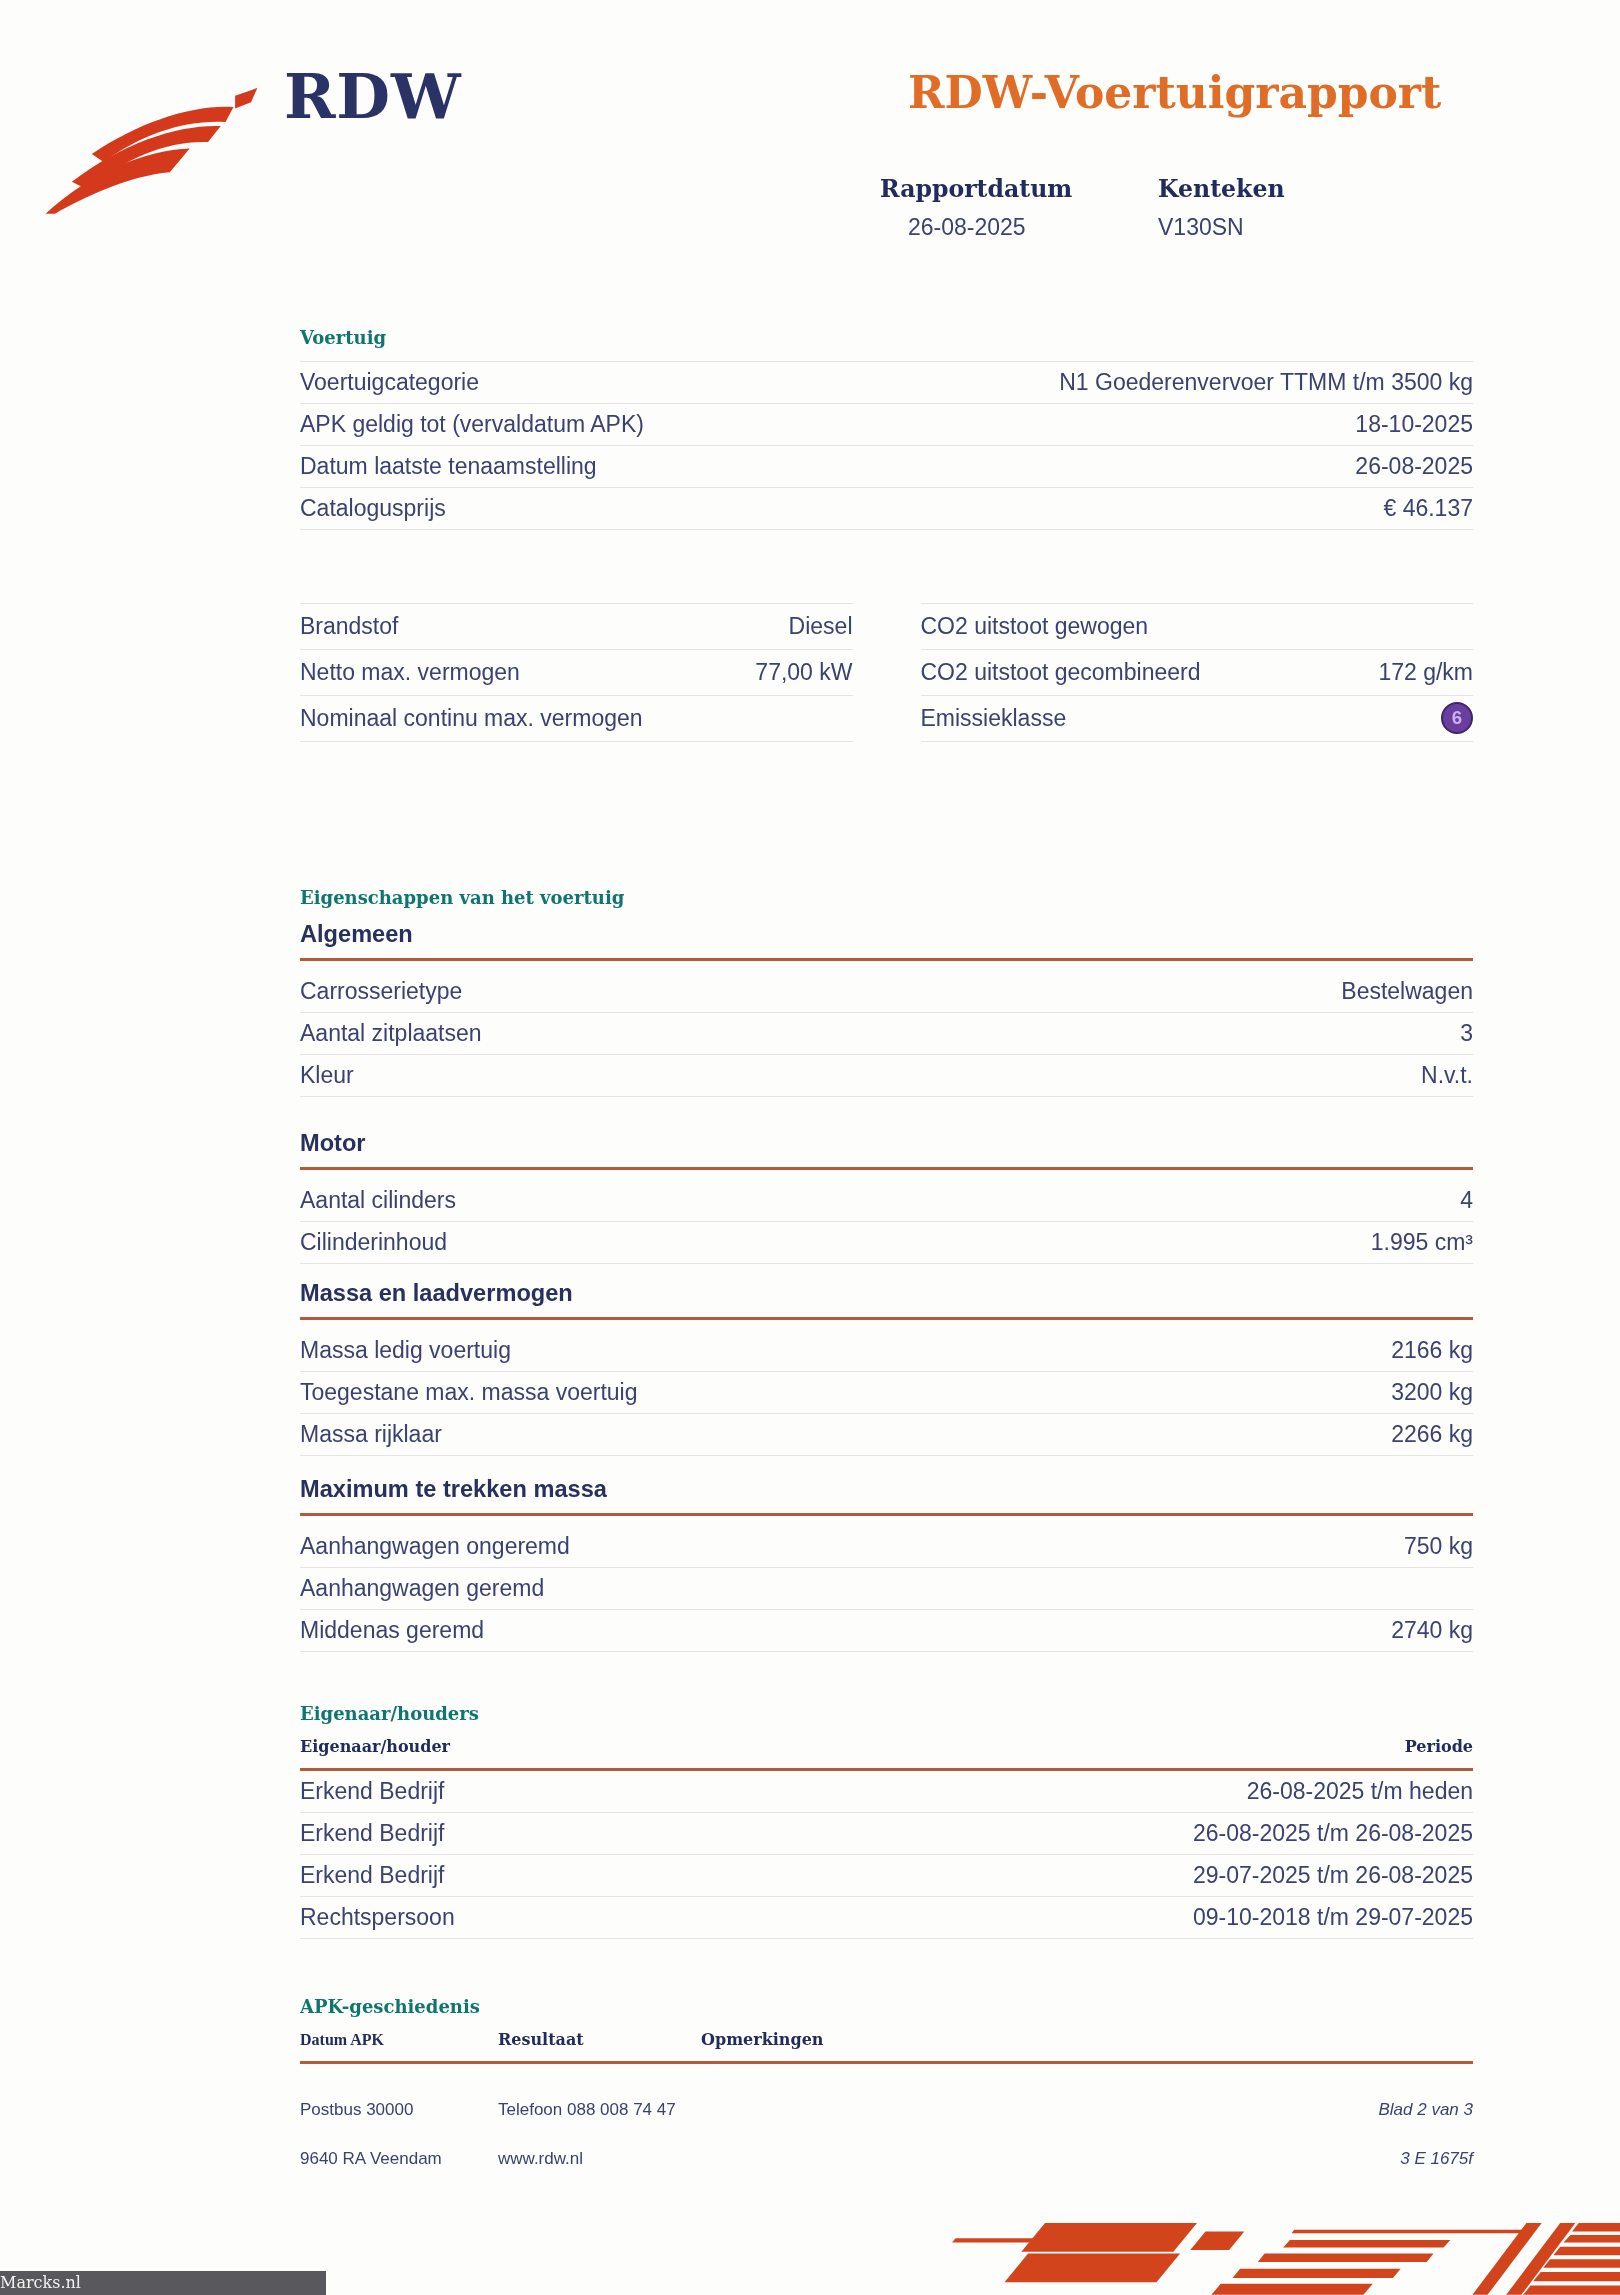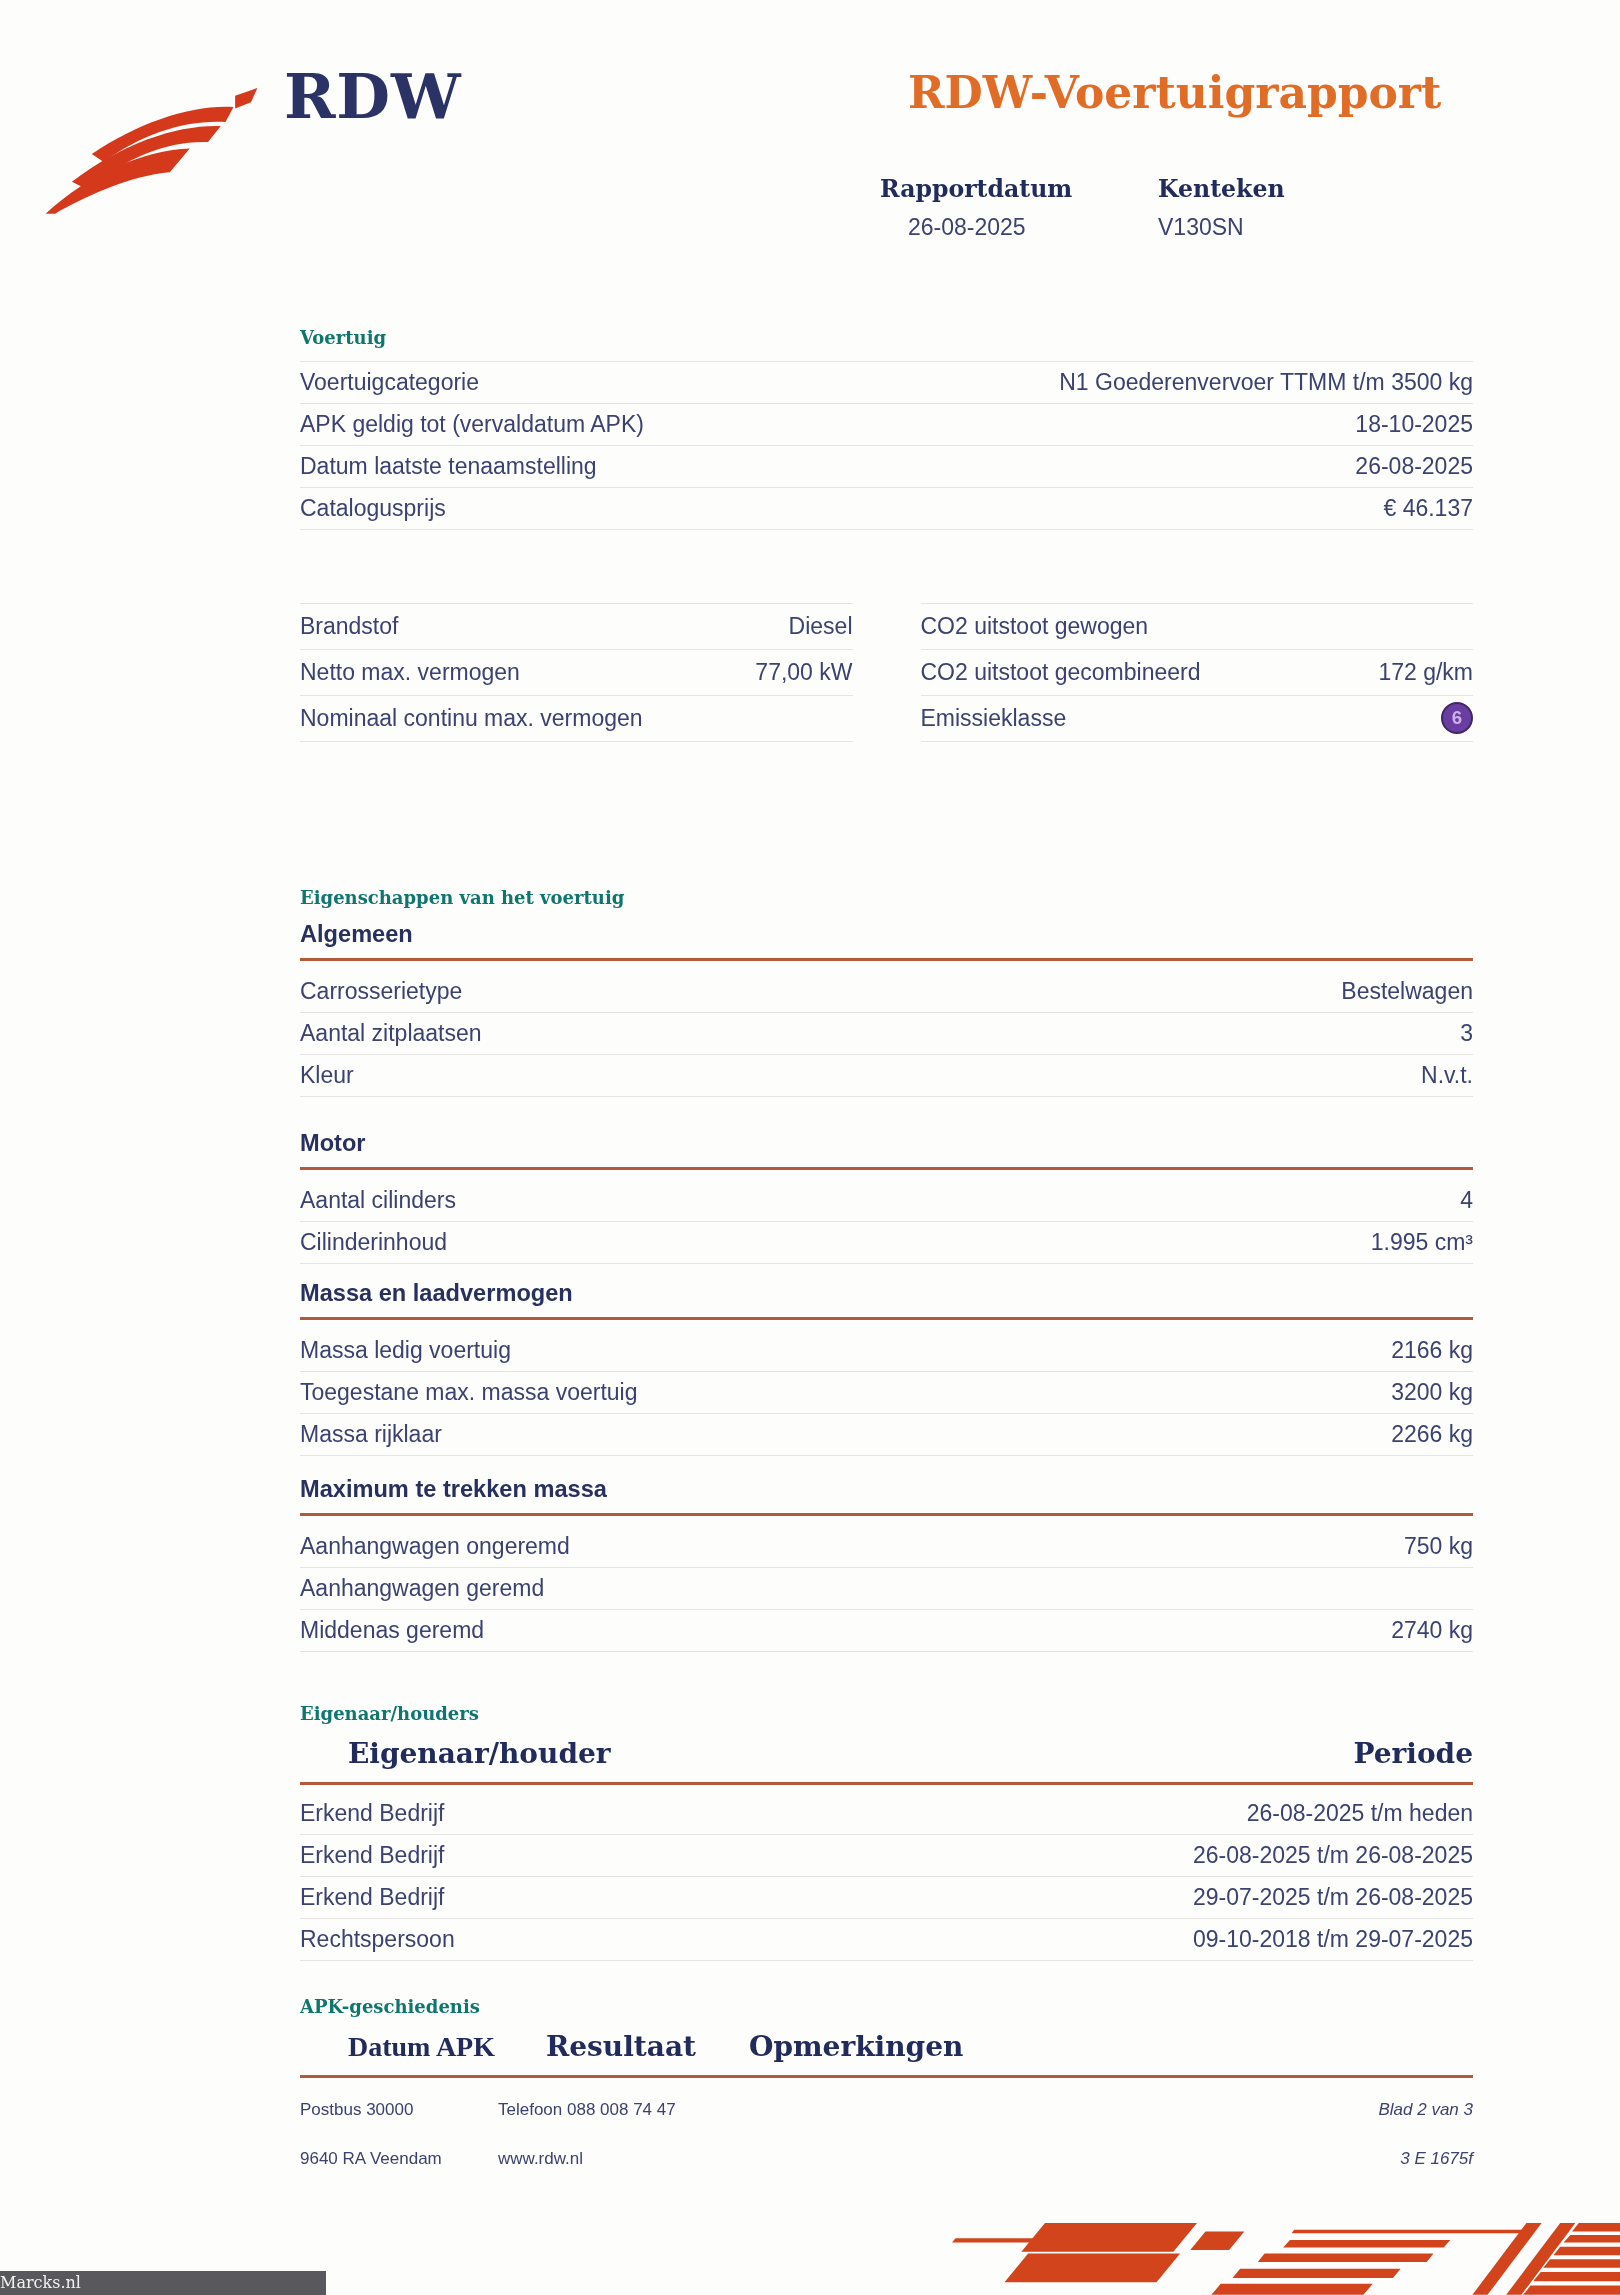--- a/index.html
+++ b/index.html
@@ -57,21 +57,21 @@
     background:#6a3ea1; border:2.5px solid #402567; box-sizing:border-box;
     color:#cdb0ea; font-weight:bold; font-size:18.6px;
     display:flex; align-items:center; justify-content:center;
   }
 
   
   .thead-row {
     display:flex; justify-content:space-between; align-items:baseline;
     margin-top:13.5px;
     font-family:"DejaVu Serif", serif; font-weight:bold;
-    font-size:28px; color:#222c5c;margin-left:48px;
+    font-size:16px; color:#222c5c;
   }
   .thead-row .c1 { width:198px;font-family:Liberation Serif, serif; }
   .thead-row .c2 { width:203px; }
   .thead-row .c3 { flex:1; }
   .rule.t { margin-top:11.8px; }
 
   
   .foot { font-size:17px; color:#3b4270; white-space:nowrap; }
   .foot-right { width:1173px; text-align:right;font-style:italic; }
 
@@ -232,21 +232,21 @@
     </div>
   </div>
 
   <div class="section" style="top:1704px;">
     <div class="sec-title">Eigenaar/houders</div>
     <div class="thead-row">
       <span>Eigenaar/houder</span>
       <span>Periode</span>
     </div>
     <div class="rule t"></div>
-    <div class="rows tight after-rule" style="margin-top:8px;">
+    <div class="rows tight after-rule" style="margin-top:0;">
       <div class="row">
         <span class="lbl">Erkend Bedrijf</span>
         <span class="val">26-08-2025 t/m heden</span>
       </div>
       <div class="row">
         <span class="lbl">Erkend Bedrijf</span>
         <span class="val">26-08-2025 t/m 26-08-2025</span>
       </div>
       <div class="row">
         <span class="lbl">Erkend Bedrijf</span>

